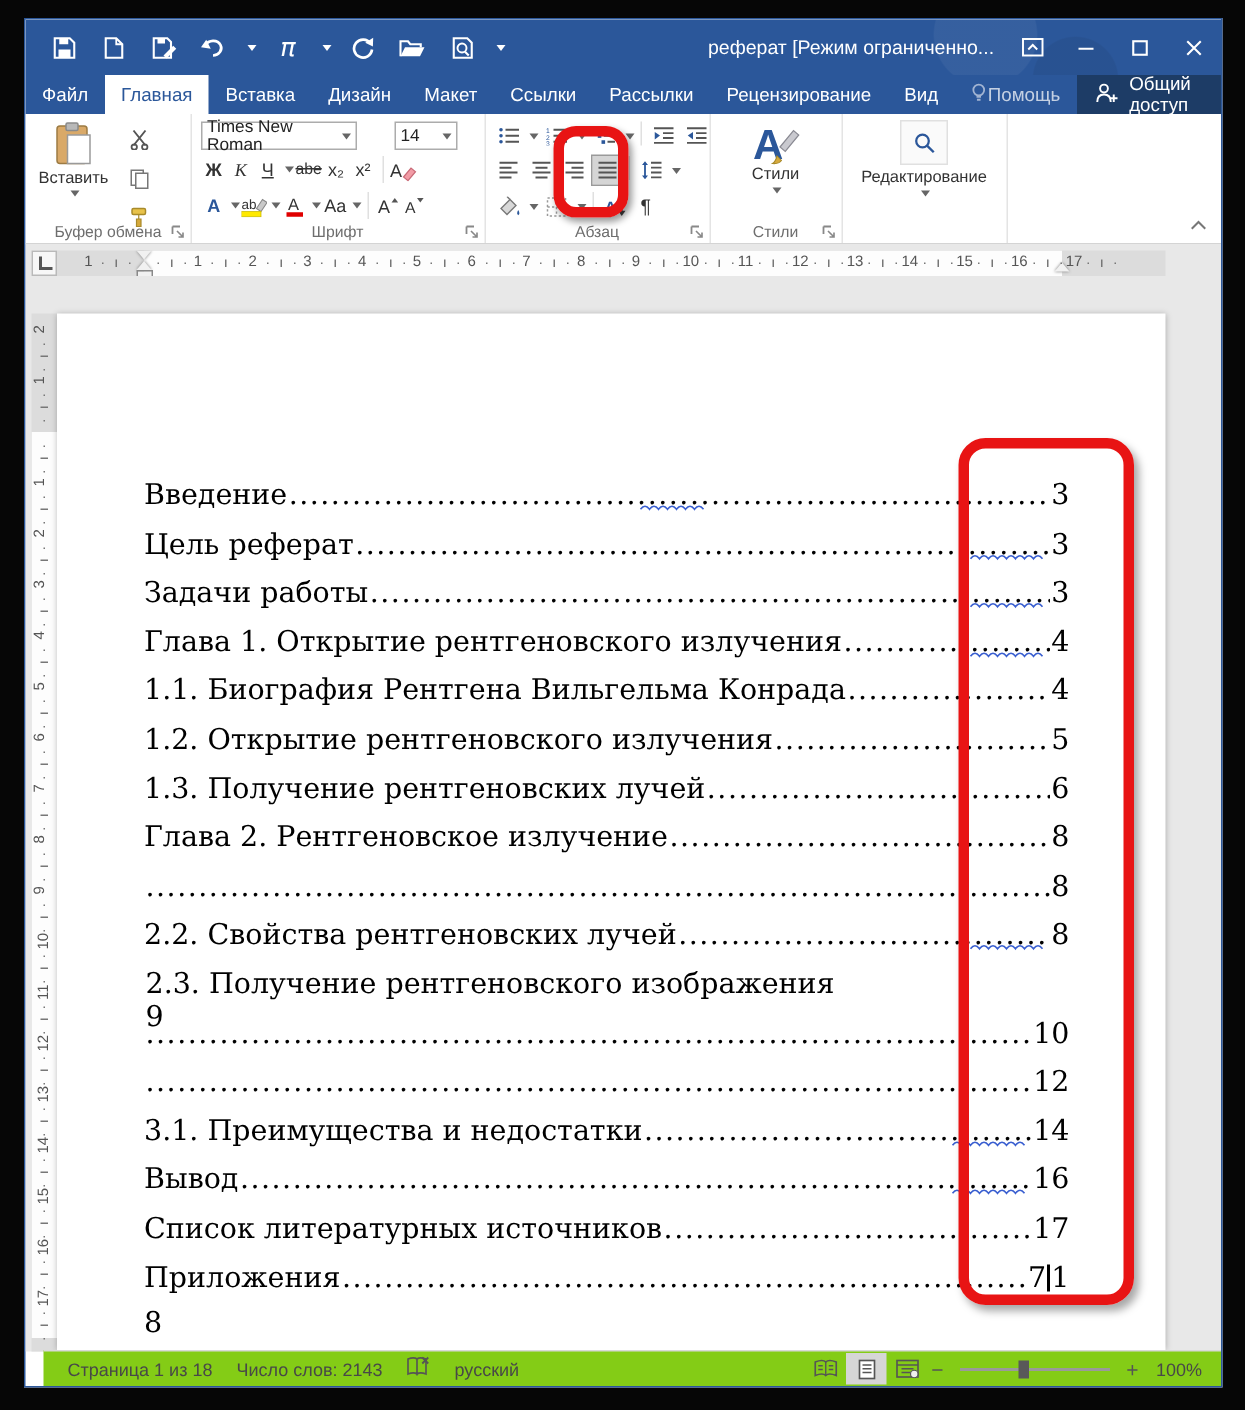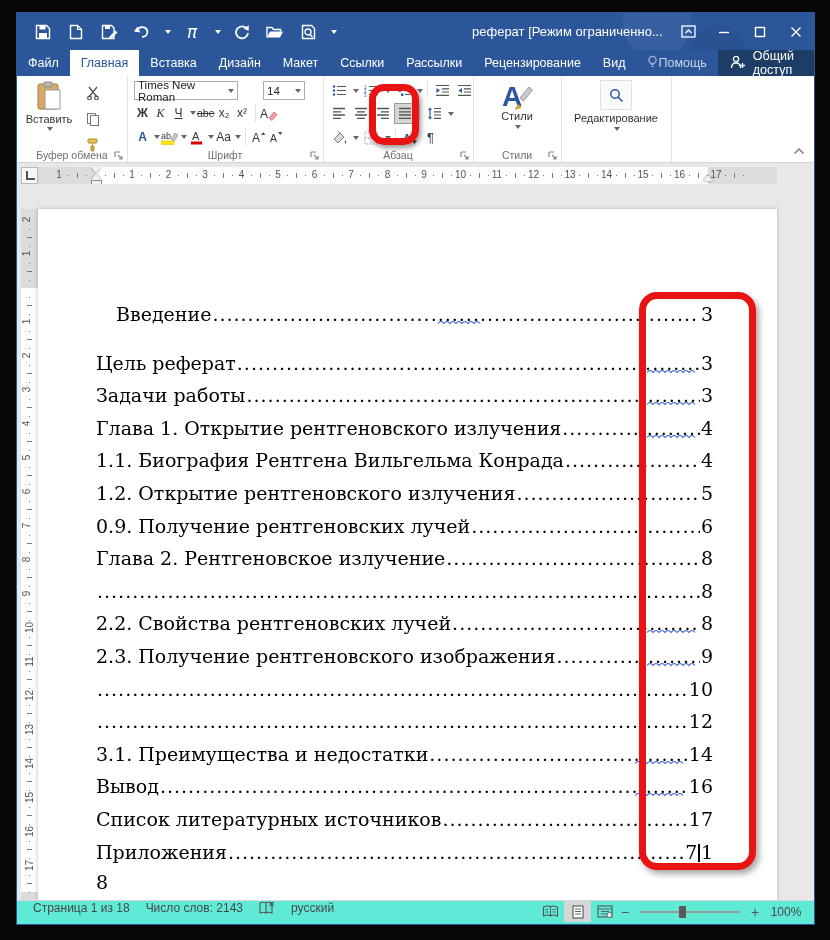--- a/index.html
+++ b/index.html
@@ -92,22 +92,22 @@
   .trailing{position:absolute;left:58px;top:662px;font-family:"DejaVu Serif","Liberation Serif",serif;
             font-size:19px}
 
   
   .red-rect{position:absolute;left:601px;top:83px;width:103px;height:564px;border:7px solid #e81414;
             border-radius:18px;box-shadow:3px 4px 6px rgba(0,0,0,.35);z-index:40}
   .red-ring{position:absolute;left:352px;top:71px;width:36px;height:47px;border:7px solid #e81414;
             border-radius:15px;box-shadow:2px 3px 5px rgba(0,0,0,.4);z-index:60}
 
   
-  .status{position:absolute;left:0;right:0;bottom:0;height:23px;background:#5eead4;
-          border-top:1px solid #d8d8d8;display:flex;align-items:flex-start;font-size:12px;color:#484848}
+  .status{position:absolute;left:12px;right:0;bottom:0;height:23px;background:#84cc16;
+          border-top:1px solid #d8d8d8;display:flex;align-items:center;font-size:12px;color:#484848}
   .status .litem{margin-left:16px;white-space:nowrap}
   .status .ritem{display:flex;align-items:center}
   .viewbtn{width:27px;height:21px;display:flex;align-items:center;justify-content:center}
   .viewbtn.active{background:#d6d6d6}
   .zslider{width:100px;height:2px;background:#9a9a9a;position:relative;margin:0 8px}
   .zhandle{position:absolute;left:39px;top:-5px;width:7px;height:12px;background:#595959}
   .zsign{font-size:14px;color:#555;width:14px;text-align:center}
 </style>
 </head>
 <body>
@@ -648,21 +648,21 @@
         <span class="vdot" style="top: 631.5px;"></span>
         <span class="vbar" style="top: 640px;"></span>
         <span class="vdot" style="top: 648.5px;"></span>
         <span class="vdot" style="top: 665.5px;"></span>
         <span class="vbar" style="top: 674px;"></span>
         <span class="vdot" style="top: 682.5px;"></span>
       </div>
 
     <div class="page">
       <div id="toc-list">
-          <div class="trow" style="top: 94px; margin-left: 20px;">
+          <div class="trow" style="top: 110px;">
             <span>Введение</span>
             <span class="leader">........................................................................................................................................................................................................<span class="wave-ov" style="left: 46%; width: 48px;">
                 <svg width="48" height="6" viewBox="0 0 48 6" style="display:block">
                   <path d="M1 3.5 q3 -4 6 0 q3 -4 6 0 q3 -4 6 0 q3 -4 6 0 q3 -4 6 0 q3 -4 6 0 q3 -4 6 0" fill="none" stroke="#3a5fd0" stroke-width="1.1"></path>
                 </svg>
               </span></span>
             <span class="pg">3</span>
           </div>
           <div class="trow" style="top: 142.6px;">
             <span>Цель реферат</span>
@@ -695,21 +695,21 @@
             <span>1.1. Биография Рентгена Вильгельма Конрада</span>
             <span class="leader">........................................................................................................................................................................................................</span>
             <span class="pg">4</span>
           </div>
           <div class="trow" style="top: 273px;">
             <span>1.2. Открытие рентгеновского излучения </span>
             <span class="leader">........................................................................................................................................................................................................</span>
             <span class="pg">5</span>
           </div>
           <div class="trow" style="top: 305.6px;">
-            <span>0.9. Получение рентгеновских лучей</span>
+            <span>1.3. Получение рентгеновских лучей</span>
             <span class="leader">........................................................................................................................................................................................................</span>
             <span class="pg">6</span>
           </div>
           <div class="trow" style="top: 338.2px;">
             <span>Глава 2. Рентгеновское излучение</span>
             <span class="leader">........................................................................................................................................................................................................</span>
             <span class="pg">8</span>
           </div>
           <div class="trow" style="top: 370.8px;">
             <span class="leader">........................................................................................................................................................................................................</span>
@@ -717,21 +717,21 @@
           </div>
           <div class="trow" style="top: 403.4px;">
             <span>2.2. Свойства рентгеновских лучей</span>
             <span class="leader">........................................................................................................................................................................................................<span class="wave-ov" style="right: 2px; width: 52px;">
                 <svg width="52" height="6" viewBox="0 0 52 6" style="display:block">
                   <path d="M1 3.5 q3 -4 6 0 q3 -4 6 0 q3 -4 6 0 q3 -4 6 0 q3 -4 6 0 q3 -4 6 0 q3 -4 6 0 q3 -4 6 0" fill="none" stroke="#3a5fd0" stroke-width="1.1"></path>
                 </svg>
               </span></span>
             <span class="pg">8</span>
           </div>
-          <div class="trow" style="top: 436px;">
+          <div class="trow" style="top: 436px; flex-direction: column;">
             <span>2.3. Получение рентгеновского изображения</span>
             <span class="leader">........................................................................................................................................................................................................<span class="wave-ov" style="right: 2px; width: 52px;">
                 <svg width="52" height="6" viewBox="0 0 52 6" style="display:block">
                   <path d="M1 3.5 q3 -4 6 0 q3 -4 6 0 q3 -4 6 0 q3 -4 6 0 q3 -4 6 0 q3 -4 6 0 q3 -4 6 0 q3 -4 6 0" fill="none" stroke="#3a5fd0" stroke-width="1.1"></path>
                 </svg>
               </span></span>
             <span class="pg">9</span>
           </div>
           <div class="trow" style="top: 468.6px;">
             <span class="leader">........................................................................................................................................................................................................</span>

